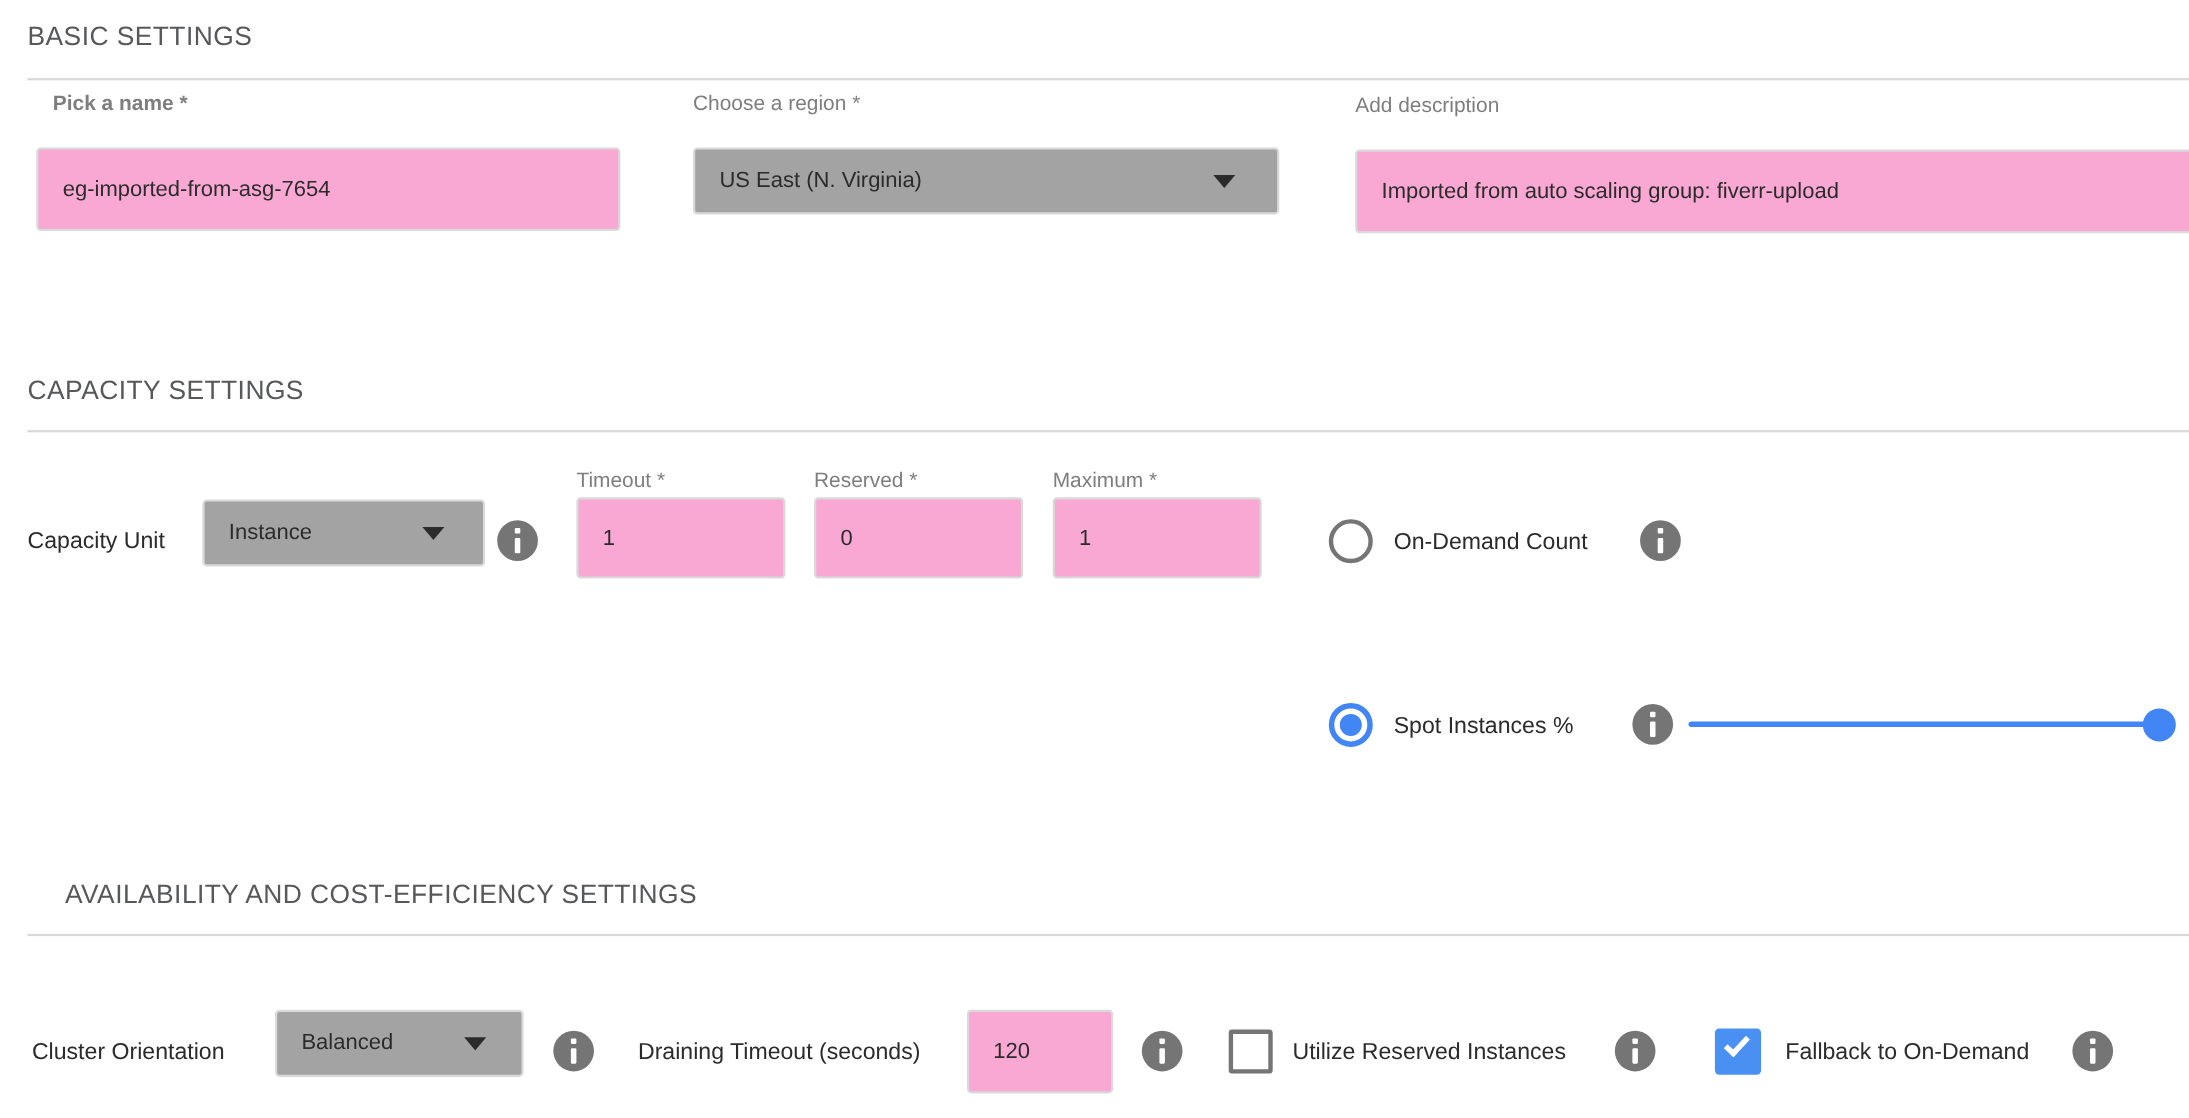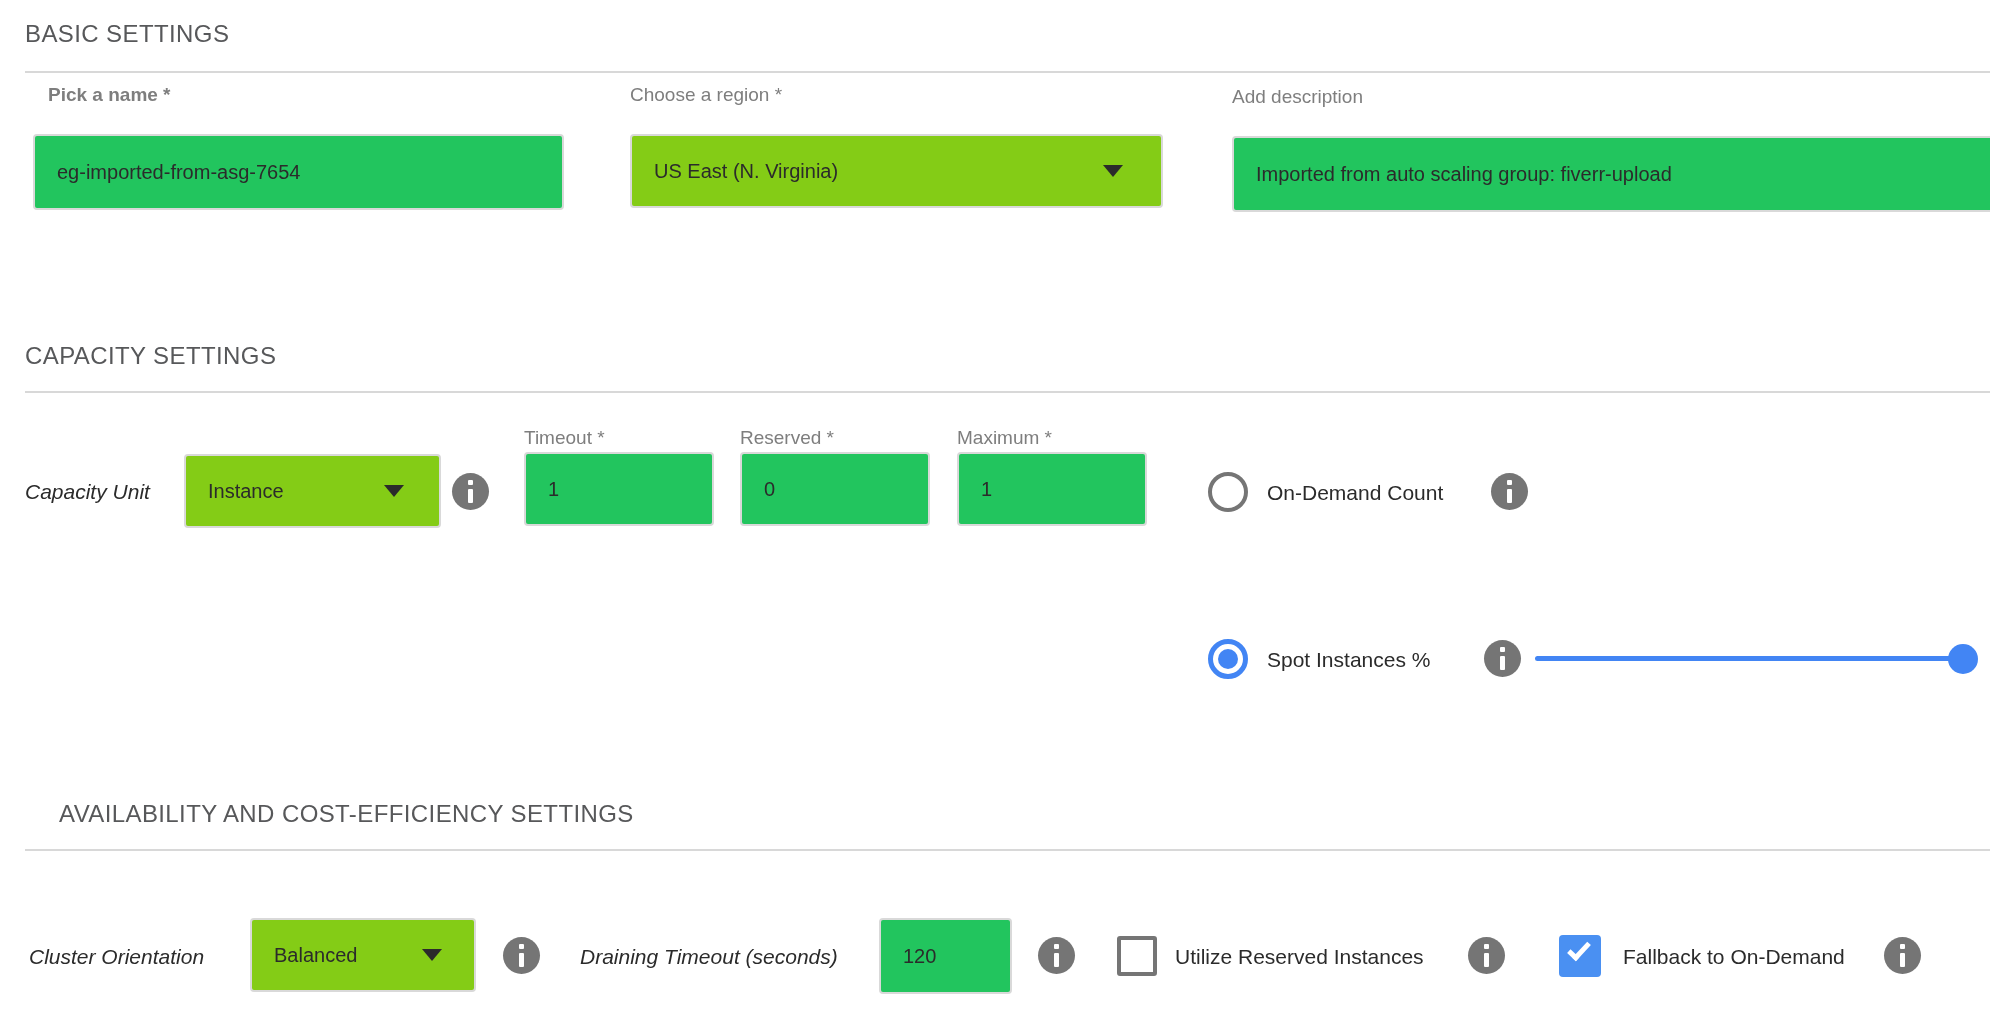--- a/index.html
+++ b/index.html
@@ -4,31 +4,31 @@
 <style>
   * { margin:0; padding:0; box-sizing:border-box; }
   html,body { width:1990px; height:1016px; background:#ffffff; overflow:hidden;
               font-family:"Liberation Sans", sans-serif; position:relative; }
   .abs { position:absolute; }
 
   .section-title { font-size:24px; font-weight:400; color:#57585a; letter-spacing:0.4px; }
   .divider { height:2px; background:#d8d8d8; left:25px; right:0; }
 
   .field-label { font-size:19px; color:#7e7e7e; }
-  .row-label   { font-size:21px; color:#2b2b2b;font-style:italic; }
+  .row-label   { font-size:21px; color:#2b2b2b; }
 
   .text-input {
-    border:2px solid #d9d9d9; border-radius:4px; background:#22c55e;
+    border:2px solid #d9d9d9; border-radius:4px; background:#f9a8d4;
     font-family:"Liberation Sans", sans-serif; font-size:20px; color:#2b2b2b;
     padding:0 0 0 22px; outline:none; height:76px;
   }
 
   .dropdown {
-    border:2px solid #d9d9d9; border-radius:4px; background:#84cc16;
-    display:flex; align-items:center; height:74px; cursor:pointer;
+    border:2px solid #d9d9d9; border-radius:4px; background:#a3a3a3;
+    display:flex; align-items:center; height:61px; cursor:pointer;
     font-size:20px; color:#2b2b2b; padding-left:22px; position:absolute;
   }
   .caret { width:0; height:0; border-left:10px solid transparent;
            border-right:10px solid transparent; border-top:12px solid #2b2b2b;
            position:absolute; top:50%; margin-top:-6px; }
 
   .info-icon { width:37px; height:37px; border-radius:50%; background:#757575;
                position:absolute; cursor:pointer; }
   .info-icon::before { content:""; position:absolute; left:50%; top:7px; width:5px; height:5px;
                        margin-left:-2.5px; background:#fff; border-radius:1px; }

